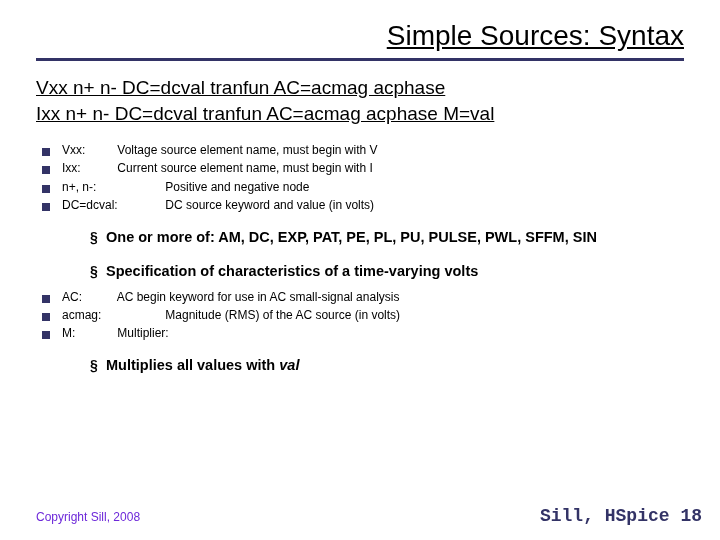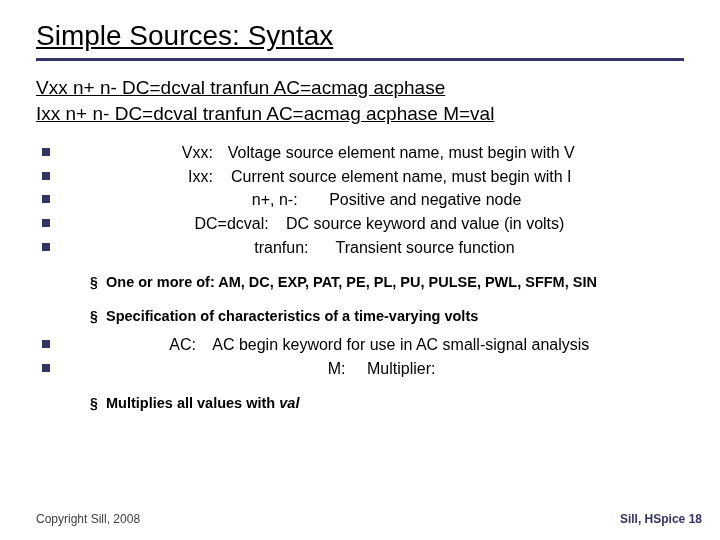--- a/index.html
+++ b/index.html
@@ -1,58 +1,58 @@
 <!DOCTYPE html>
 <html><head>
 <meta charset="utf-8">
 <style>
   * { margin: 0; padding: 0; box-sizing: border-box; }
   html, body { width: 720px; height: 540px; font-family: Arial, Helvetica, sans-serif; background: #fff; color: #000; }
   .slide { position: relative; width: 720px; height: 540px; padding: 20px 36px 0 36px; }
-  .title { text-align: left; font-size: 28px; font-weight: normal; padding-bottom: 6px; border-bottom: 3px solid #333366; margin-bottom: 14px; text-decoration: underline; }
+  .title { text-align: right; font-size: 28px; font-weight: normal; padding-bottom: 6px; border-bottom: 3px solid #333366; margin-bottom: 14px; text-decoration: underline; }
   .syntax { font-size: 19px; line-height: 1.35; margin-bottom: 16px; text-decoration: underline; }
   ul.top { list-style: none; padding-left: 4px; }
-  ul.top > li { position: relative; padding-left: 22px; font-size: 16px; line-height: 1.35; margin-bottom: 2px; text-align: center; }
+  ul.top > li { position: relative; padding-left: 22px; font-size: 12px; line-height: 1.35; margin-bottom: 2px; }
   ul.top > li::before { content: ""; position: absolute; left: 2px; top: 6px; width: 8px; height: 8px; background: #333366; }
   .term { display: inline-block; min-width: 100px; }
   .termw { display: inline-block; min-width: 52px; }
   ul.sub { list-style: none; padding-left: 54px; margin: 2px 0 8px 0; }
   ul.sub > li { position: relative; padding-left: 16px; font-size: 14.5px; font-weight: bold; line-height: 1.3; margin-bottom: 2px; margin-top: 15px; }
   ul.sub > li::before { content: "\00a7"; position: absolute; left: 0; top: 0; font-size: 14px; }
   .footer { position: absolute; bottom: 14px; left: 36px; right: 18px; display: flex; justify-content: space-between; align-items: baseline; font-size: 12px; }
-  .foot-left { color: #404040; }
-  .foot-right { font-family: Liberation Sans, sans-serif; font-weight: bold; font-size: 12px; color: #333366; }
+  .foot-left { color: #6d28d9; }
+  .foot-right { font-family: Liberation Mono, monospace; font-weight: bold; font-size: 18px; color: #333366; }
   .foot-right .pageno { color: #333366; }
   i { font-style: italic; }
 </style>
 </head>
 <body>
 
 <div class="slide">
   <div class="title">Simple Sources: Syntax</div>
 
   <div class="syntax">
     <div>Vxx n+ n- DC=dcval tranfun AC=acmag acphase</div>
     <div>Ixx n+ n- DC=dcval tranfun AC=acmag acphase M=val</div>
   </div>
 
   <ul class="top">
     <li><span class="termw">Vxx:</span> <span>Voltage source element name, must begin with V</span></li>
     <li><span class="termw">Ixx:</span> <span>Current source element name, must begin with I</span></li>
     <li><span class="term">n+, n-:</span> <span>Positive and negative node</span></li>
     <li><span class="term">DC=dcval:</span> <span>DC source keyword and value (in volts)</span></li>
-    <li><span class="term">tranfun:</span> <span>Transient source function</span></li>
   </ul>
   <ul class="sub">
     <li>One or more of: AM, DC, EXP, PAT, PE, PL, PU, PULSE, PWL, SFFM, SIN</li>
     <li>Specification of characteristics of a time-varying volts</li>
   </ul>
 
   <ul class="top">
     <li><span class="termw">AC:</span> <span>AC begin keyword for use in AC small-signal analysis</span></li>
+    <li><span class="term">acmag:</span> <span>Magnitude (RMS) of the AC source (in volts)</span></li>
     <li><span class="termw">M:</span> <span>Multiplier:</span></li>
   </ul>
   <ul class="sub">
     <li><span>Multiplies all values with </span><i>val</i></li>
   </ul>
 
   <div class="footer">
     <div class="foot-left">Copyright Sill, 2008</div>
     <div class="foot-right">
       <span>Sill, HSpice</span>

